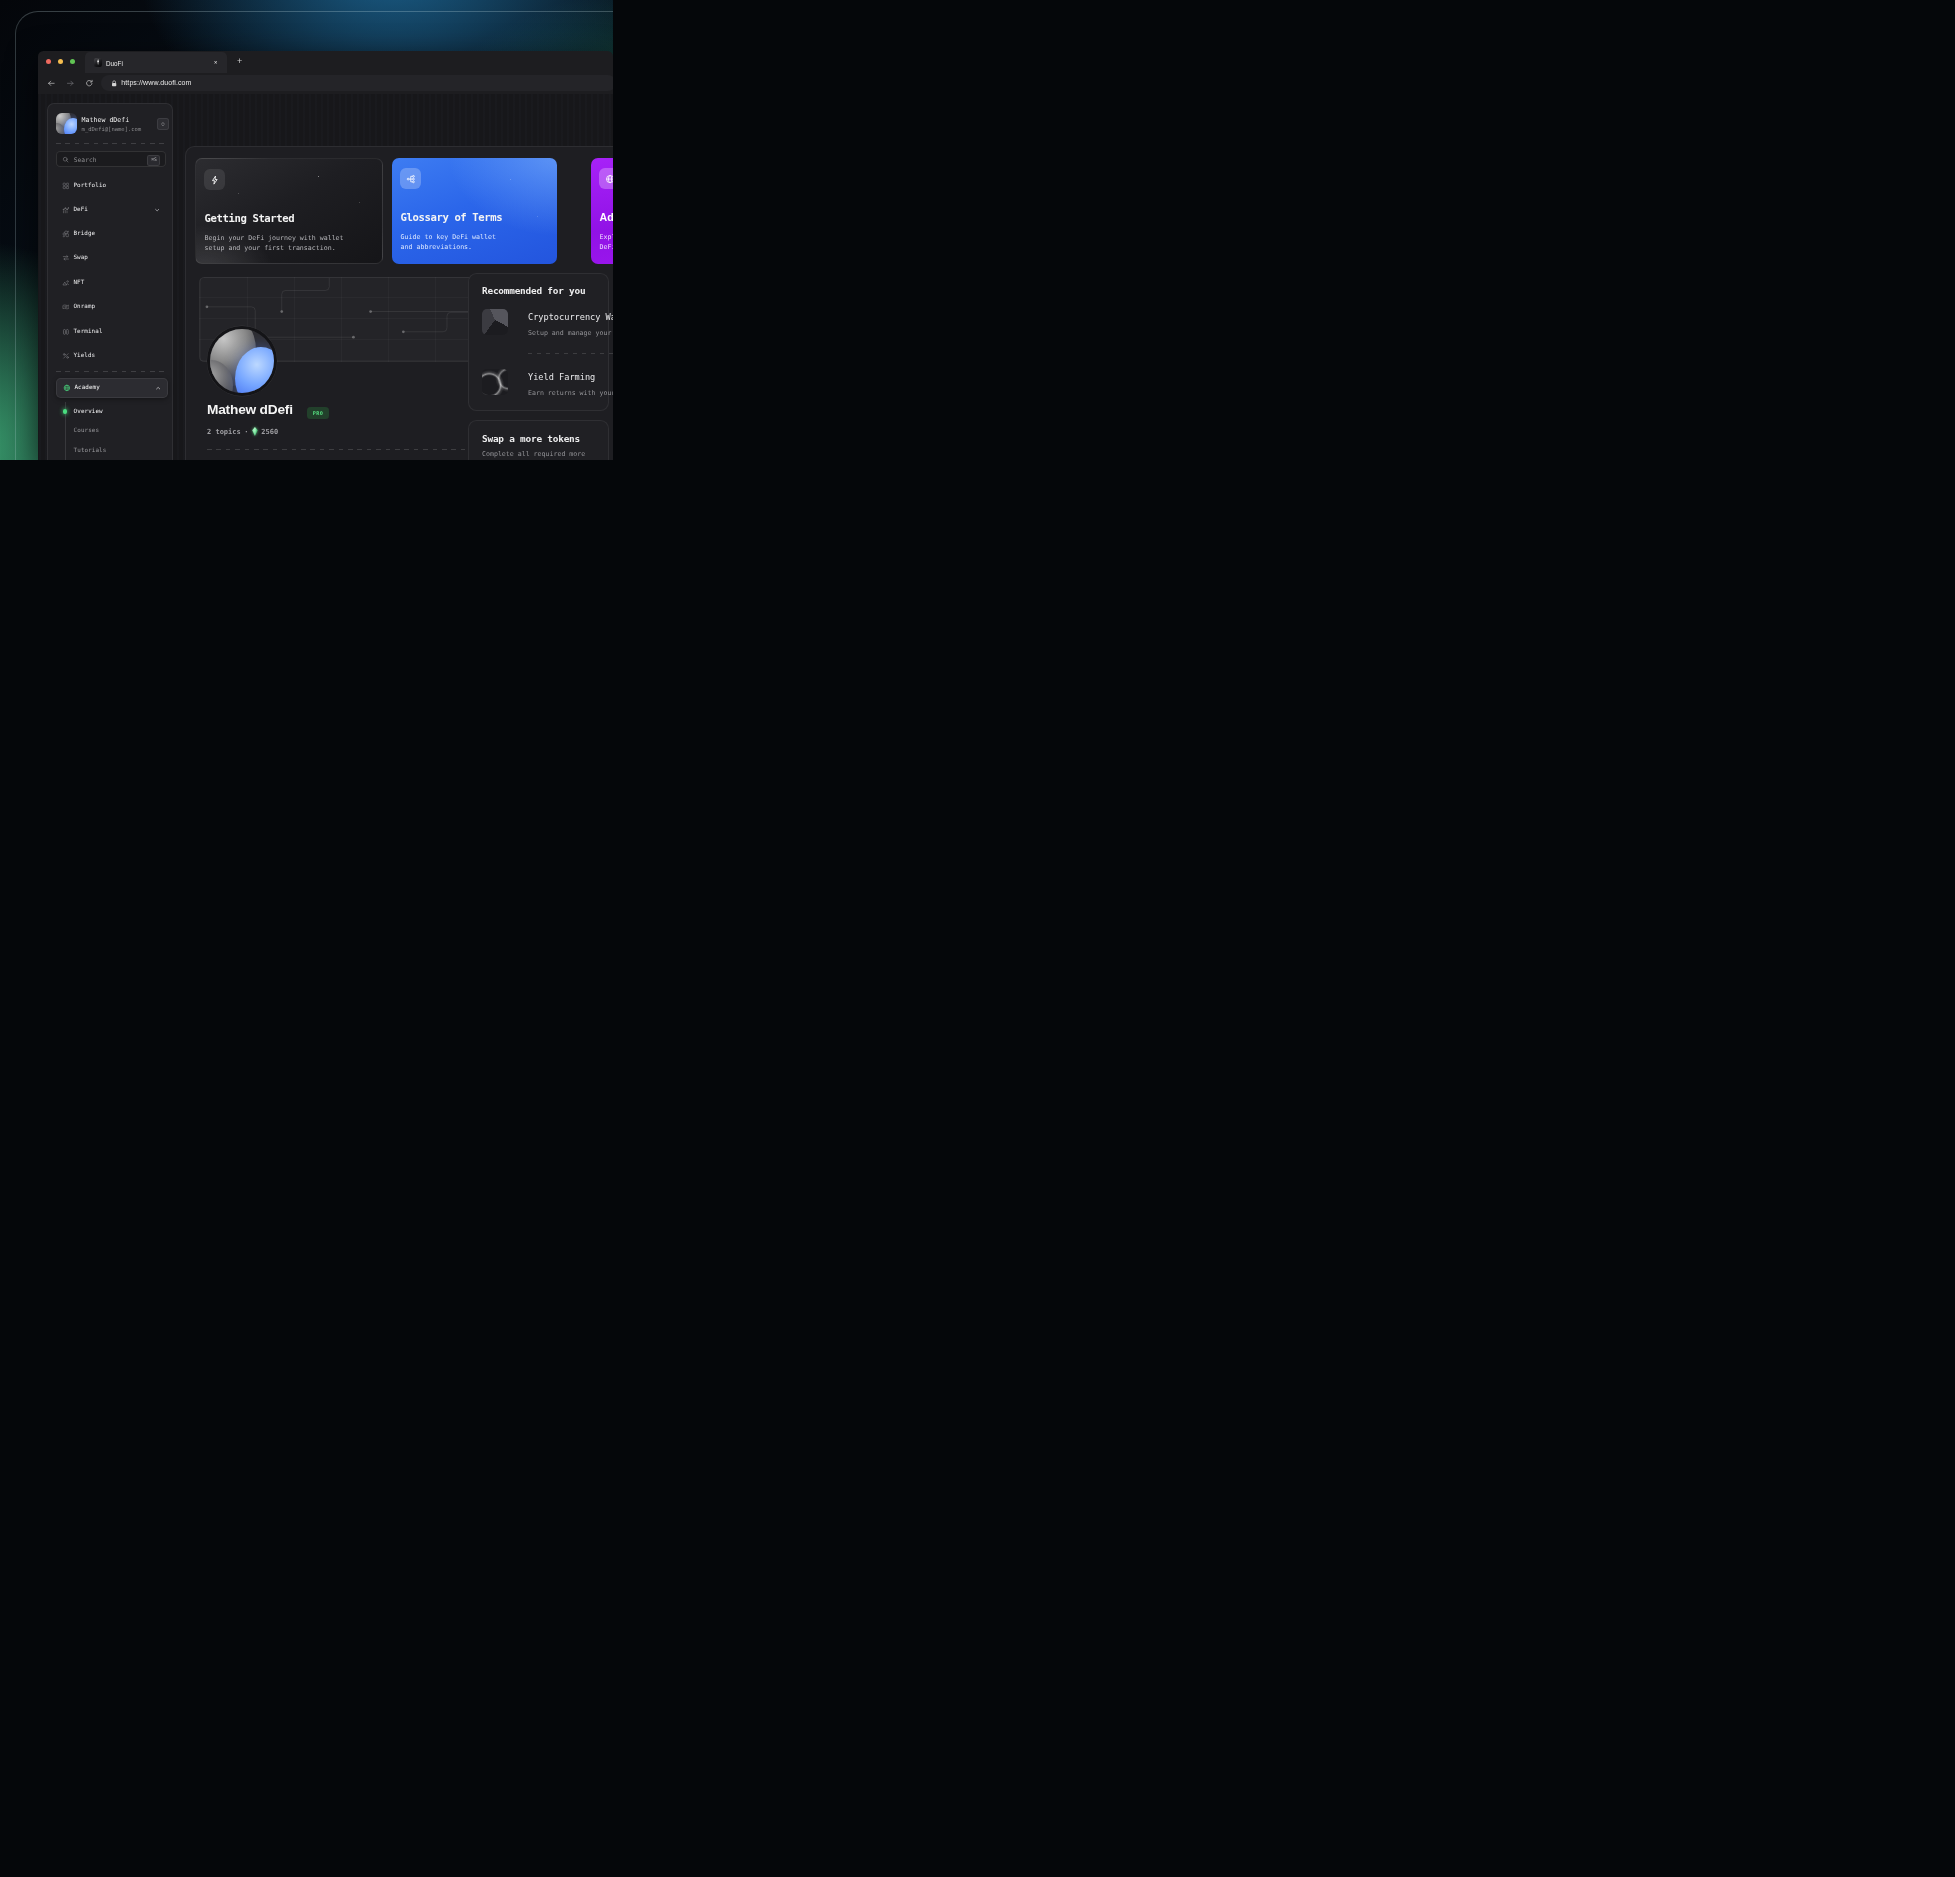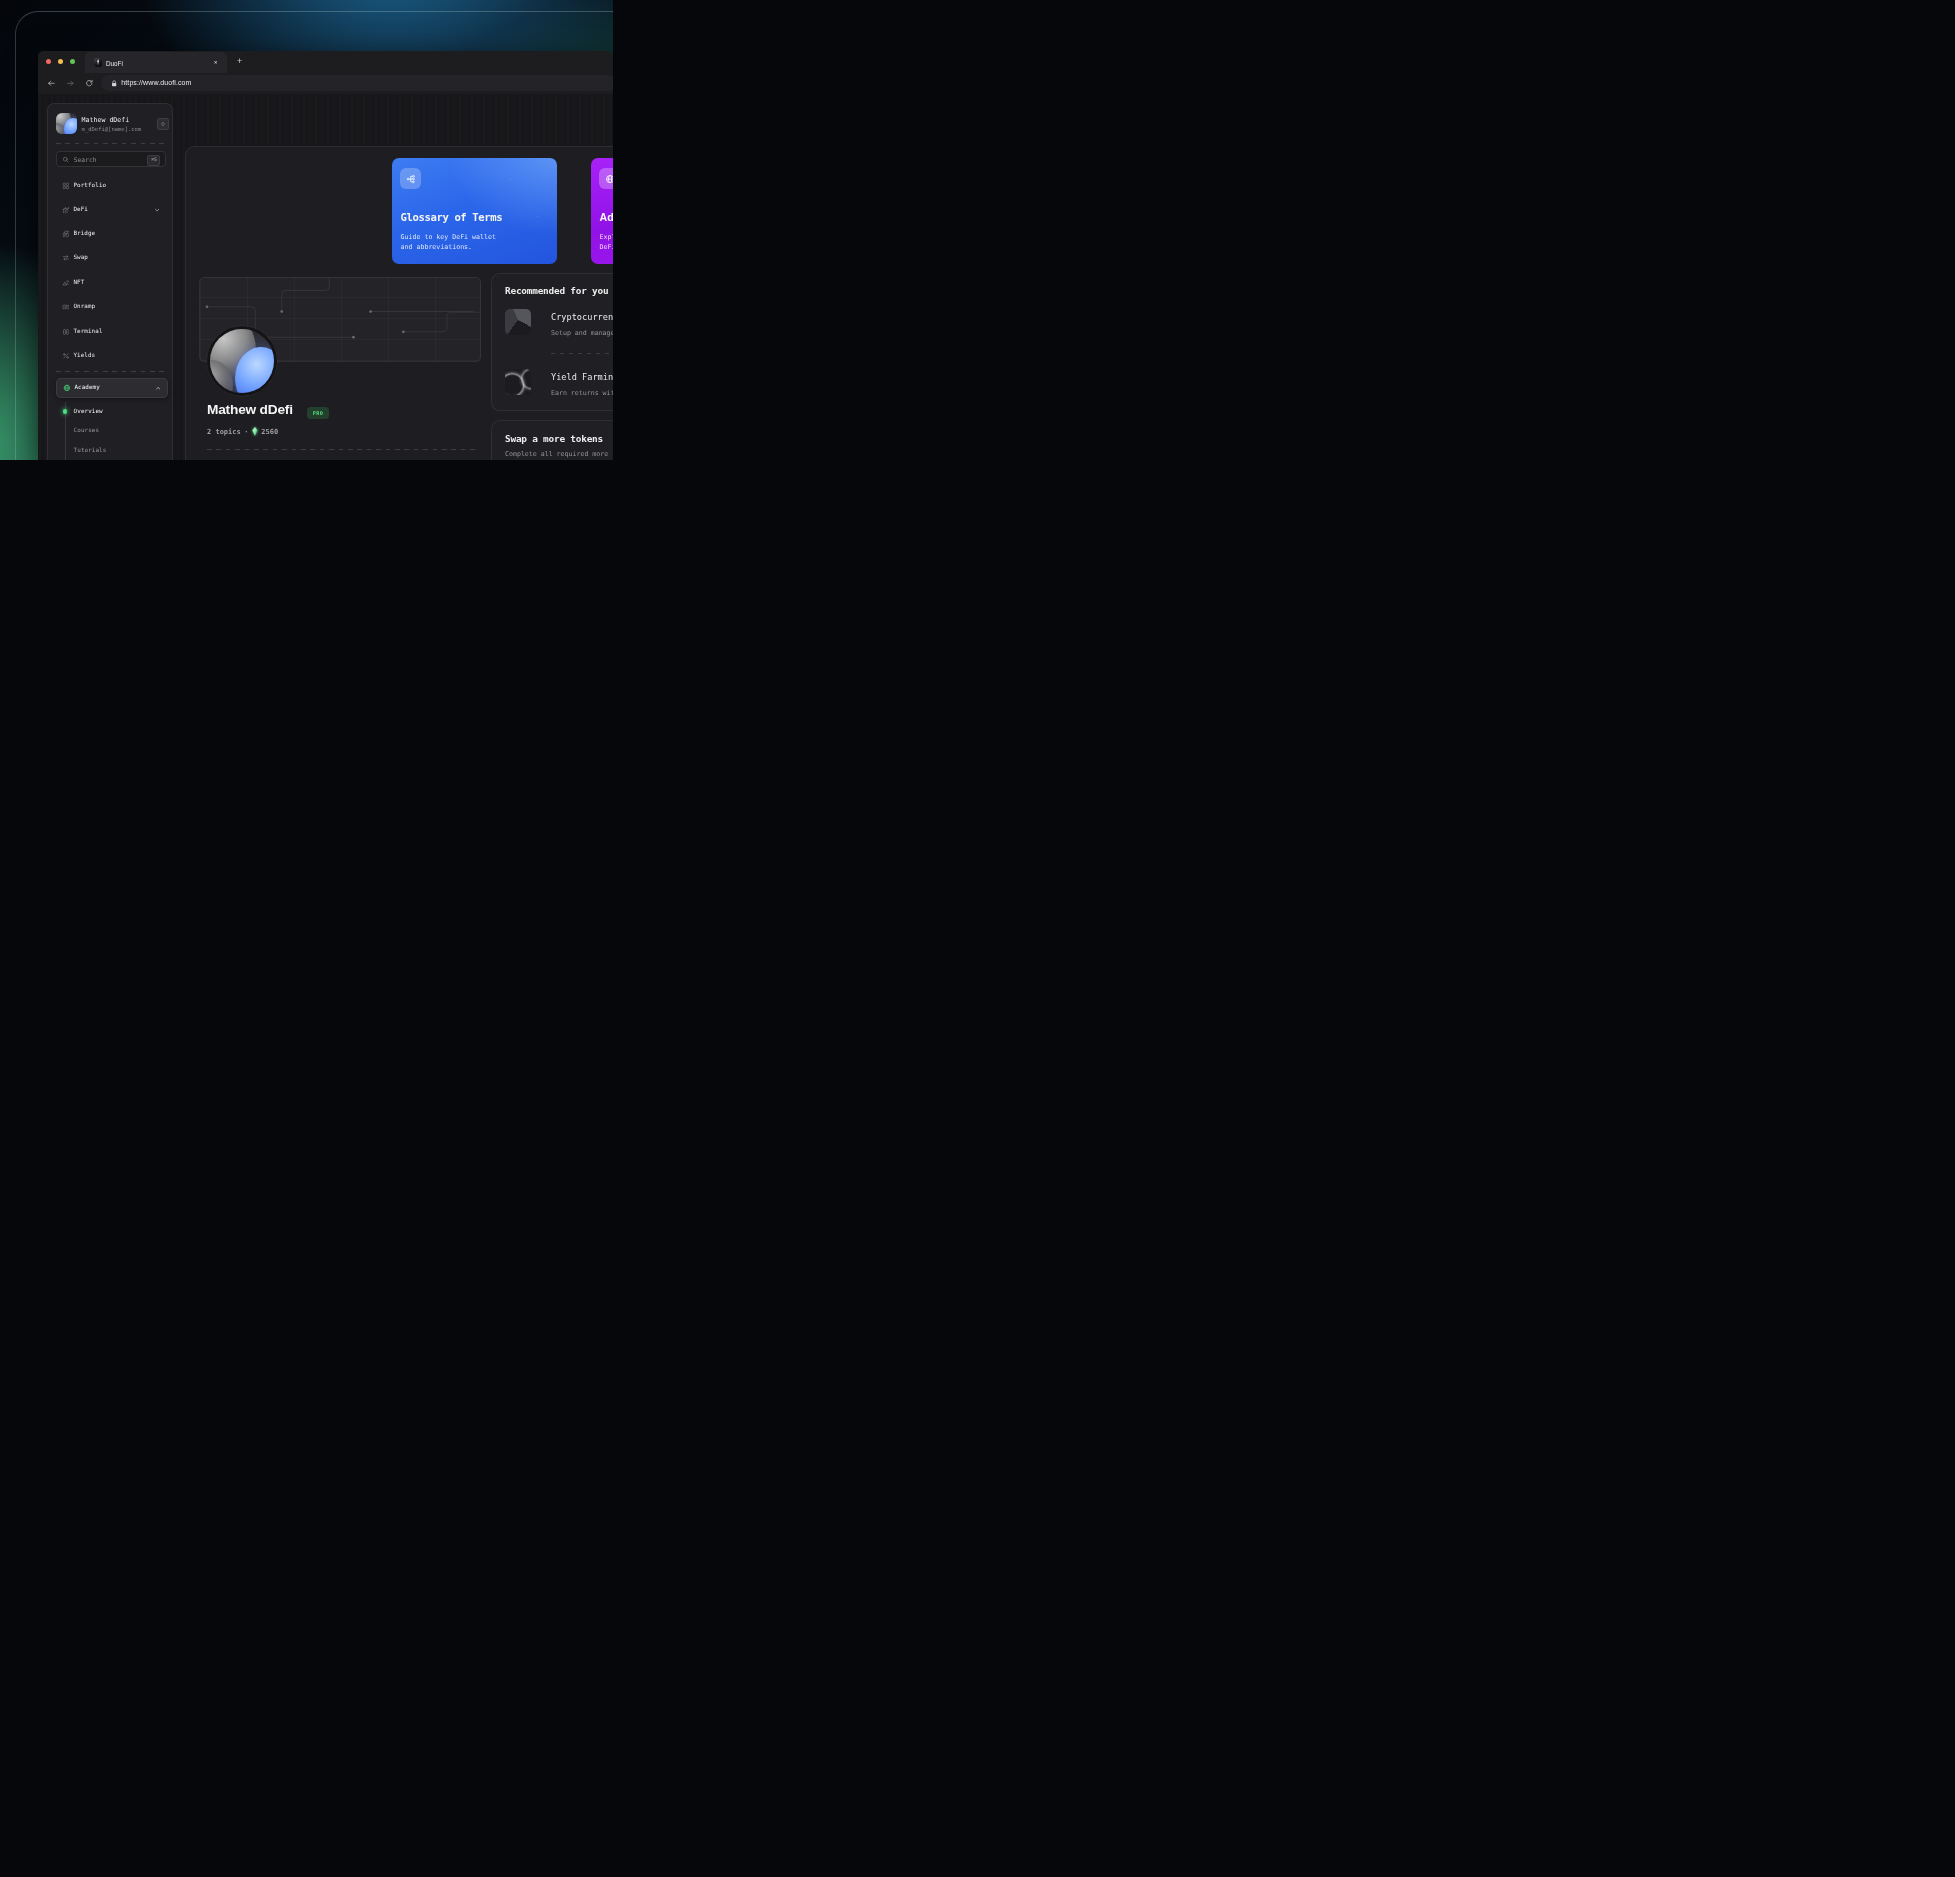--- a/index.html
+++ b/index.html
@@ -147,21 +147,21 @@
     box-shadow:0 0 13.3px rgba(100,140,255,.4);}
   #profile-name{left:169px;top:308px;font-family:"Liberation Sans",sans-serif;font-weight:bold;
     font-size:13.7px;letter-spacing:-0.2px;color:#f5f5f5;}
   #pro-badge{left:269px;top:313px;width:22px;height:11.7px;background:#22402b;border-radius:3.5px;
     display:flex;align-items:center;justify-content:center;font-size:5.1px;font-weight:bold;
     letter-spacing:0.4px;color:#57e081;}
   #stats{left:169px;top:333px;display:flex;align-items:center;gap:3.5px;font-size:7px;color:#9f9fa3;font-weight:bold;}
   #main-dash{left:169px;top:355px;width:271px;}
 
   
-  .rcard{left:453px;width:141px;background:#202024;border:0.6px solid rgba(255,255,255,.07);
+  .rcard{left:430px;width:141px;background:#202024;border:0.6px solid rgba(255,255,255,.07);
     border-radius:8.6px;box-sizing:border-box;}
   #recommended{top:179px;height:138px;}
   .rtitle{position:absolute;left:13px;font-size:9.4px;font-weight:bold;letter-spacing:-0.2px;color:#ededee;white-space:nowrap;}
   #recommended .rtitle{top:11px;}
   .rthumb{position:absolute;left:13px;width:26px;height:26px;border-radius:5.1px;overflow:hidden;}
   #rthumb-0{top:35px;background:
       conic-gradient(from 118deg at 50% 42%, #1c1c20 0 98deg, #3b3b41 98deg 218deg, #55555c 218deg 360deg);}
   #rthumb-1{top:95px;background:
       radial-gradient(circle at 28% 62%, transparent 9.4px, rgba(255,255,255,.14) 10.2px, rgba(255,255,255,.5) 11.3px, rgba(255,255,255,.12) 13px, transparent 15px),
       radial-gradient(circle at 102% 38%, transparent 7.8px, rgba(255,255,255,.12) 8.6px, rgba(255,255,255,.42) 9.8px, rgba(255,255,255,.1) 11.3px, transparent 13.3px),
@@ -372,20 +372,29 @@
       </div>
       <div class="abs" id="treeline"></div>
       <div class="abs" id="tree-dot"></div>
       <span class="sub-item" id="sub-0">Overview</span>
       <span class="sub-item" id="sub-1">Courses</span>
       <span class="sub-item" id="sub-2">Tutorials</span>
     </div>
 
     <div class="abs" id="main-card"></div>
 
+    <div class="abs hero" id="hero-0">
+      <div class="tile">
+        <svg width="10.2" height="10.2" viewBox="0 0 24 24" fill="none" stroke="currentColor" stroke-width="2" stroke-linejoin="round">
+            <path d="M13 2.5L5.8 13.3h4.8L9.2 21.5l7.6-10.9h-4.9z"></path>
+          </svg>
+      </div>
+      <span class="htitle">Getting Started</span>
+      <div class="hdesc" style="width:156px;">Begin your DeFi journey with wallet setup and your first transaction.</div>
+    </div>
 
     <div class="abs hero" id="hero-1">
       <div class="tile">
         <svg width="10.2" height="10.2" viewBox="0 0 24 24" fill="none" stroke="currentColor" stroke-width="1.9">
             <circle cx="5" cy="12" r="2.1"></circle>
             <path d="M7.1 12h4.1"></path>
             <path d="M11.2 12V5.5h4.1M11.2 12h4.1M11.2 12v6.5h4.1"></path>
             <circle cx="17.5" cy="5.5" r="2.1"></circle>
             <circle cx="17.5" cy="12" r="2.1"></circle>
             <circle cx="17.5" cy="18.5" r="2.1"></circle>

